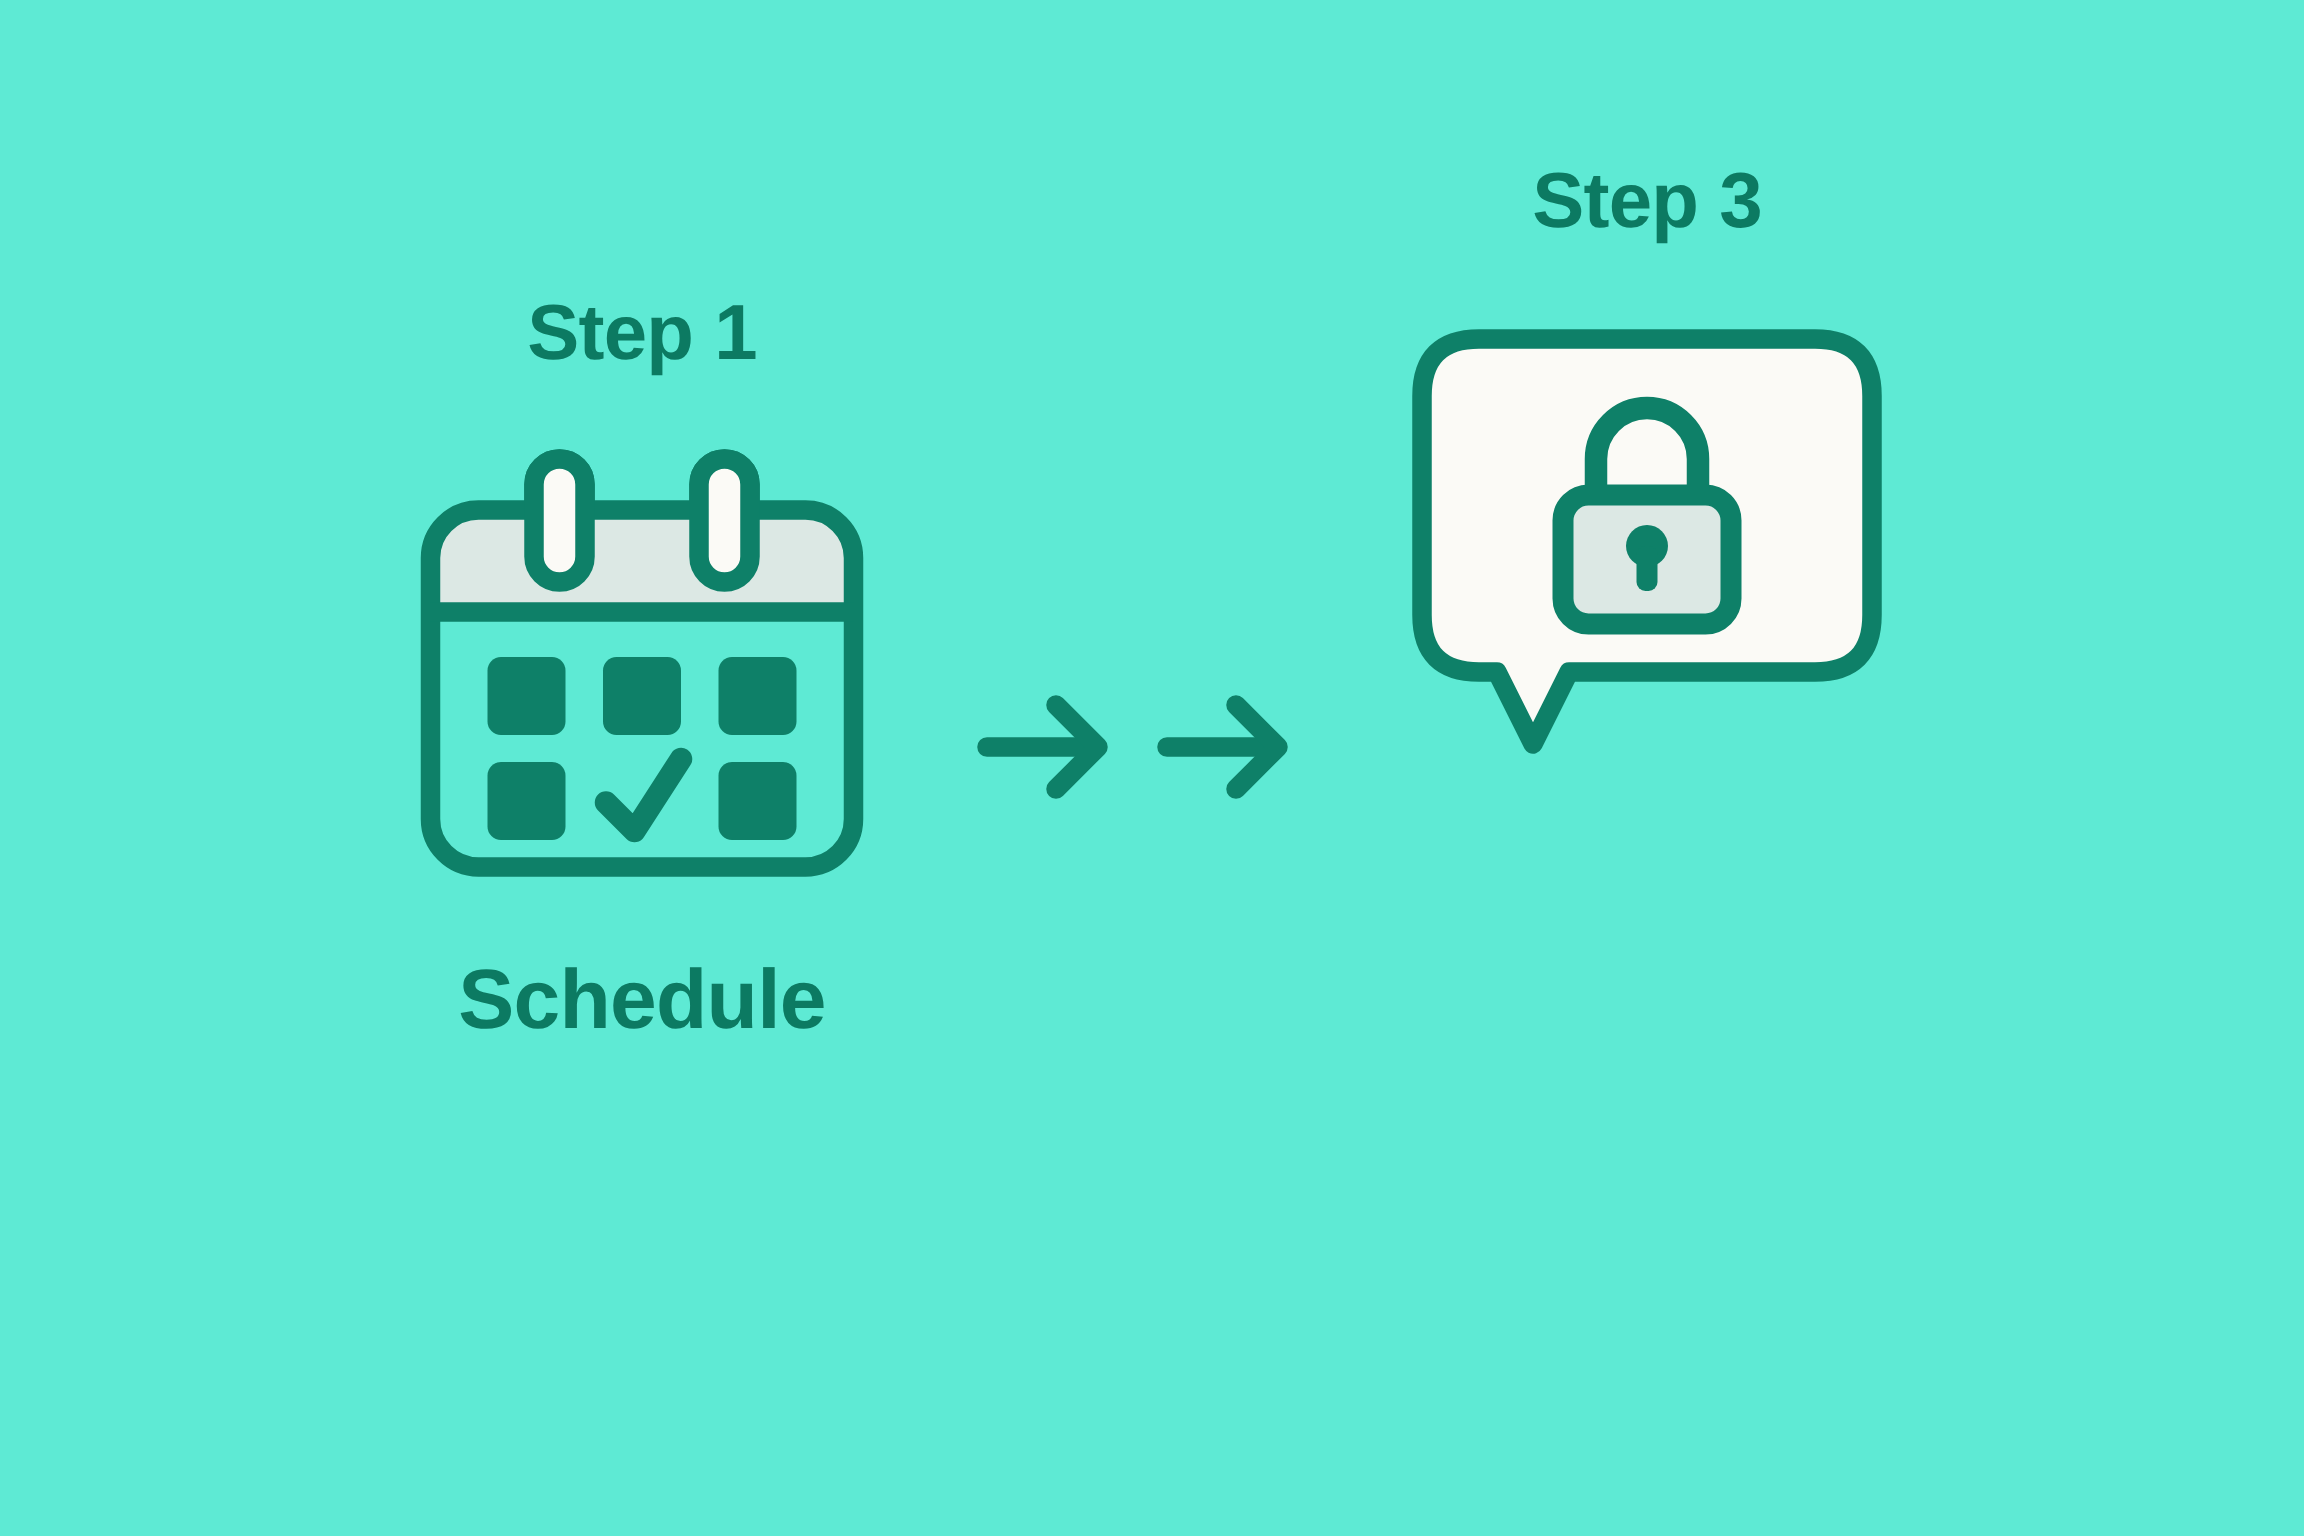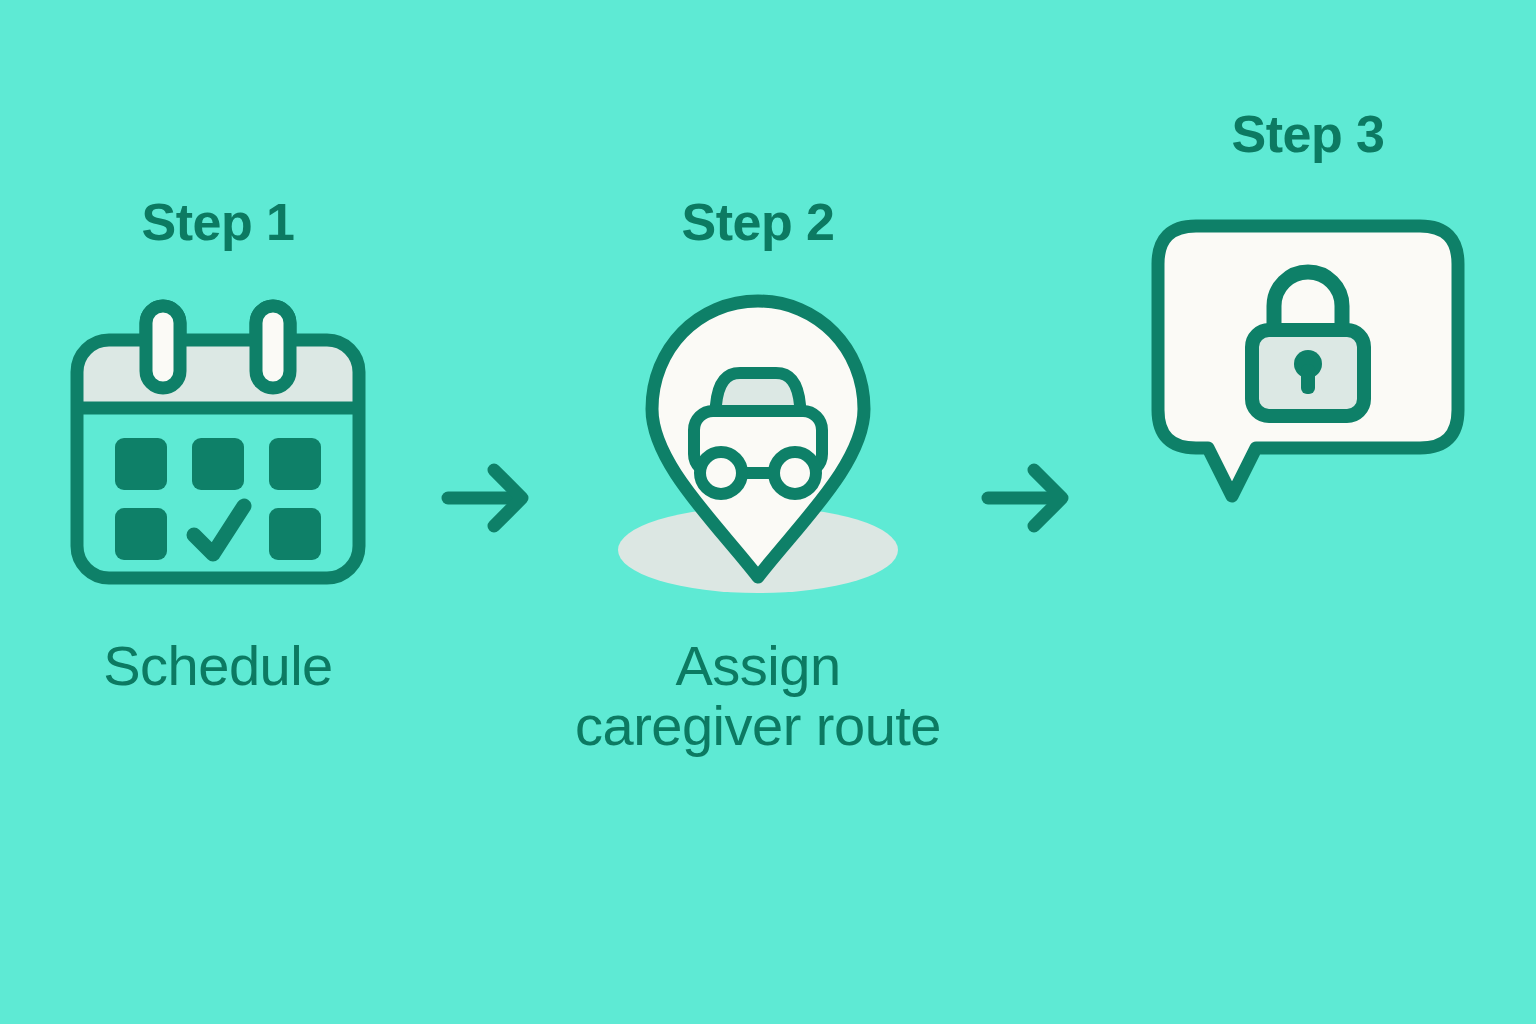--- a/index.html
+++ b/index.html
@@ -59,21 +59,21 @@
   .icon-slot {
     height: 320px;
     display: flex;
     align-items: center;
     justify-content: center;
   }
 
   .step-caption {
     margin-top: 34px;
     font-size: 56px;
-    font-weight: normal;
+    font-weight: bold;
     color: #0C7A62;
     line-height: 1.08;
     text-align: center;
     letter-spacing: -0.5px;
     white-space: nowrap;
   }
   .step-caption .cap-line { display: block; }
 
   
   .arrow-slot {
@@ -129,53 +129,20 @@
       </div>
     </div>
 
     <div class="arrow-slot">
       <svg width="100" height="86" viewBox="0 0 100 86">
         <path d="M10 43 L82 43" fill="none" stroke="#0E8068" stroke-width="13" stroke-linecap="round"></path>
         <path d="M56 15 L84 43 L56 71" fill="none" stroke="#0E8068" stroke-width="13" stroke-linecap="round" stroke-linejoin="round"></path>
       </svg>
     </div>
 
-    <div class="step-col col-2">
-
-      <div class="step-title">Step 2</div>
-
-      <div class="icon-slot">
-        <svg width="300" height="310" viewBox="0 0 300 310">
-
-          <ellipse cx="150" cy="263" rx="140" ry="43" fill="#DCE7E3"></ellipse>
-
-          <path d="M150 14
-                   C 90 14 44 62 44 122
-                   C 44 176 108 236 150 290
-                   C 192 236 256 176 256 122
-                   C 256 62 210 14 150 14 Z" fill="#FBFAF6" stroke="#0E8068" stroke-width="13" stroke-linejoin="round"></path>
-
-          <path d="M108 118
-                   C 110 96 118 86 132 86
-                   L 168 86
-                   C 182 86 190 96 192 118
-                   L 192 128 L 108 128 Z" fill="#DCE8E4" stroke="#0E8068" stroke-width="12" stroke-linejoin="round"></path>
-
-          <rect x="86" y="124" width="128" height="62" rx="19" fill="#FBFAF6" stroke="#0E8068" stroke-width="12"></rect>
-
-          <circle cx="113" cy="186" r="21" fill="#FBFAF6" stroke="#0E8068" stroke-width="12"></circle>
-          <circle cx="187" cy="186" r="21" fill="#FBFAF6" stroke="#0E8068" stroke-width="12"></circle>
-        </svg>
-      </div>
-
-      <div class="step-caption">
-        <span class="cap-line">Assign</span>
-        <span class="cap-line">caregiver route</span>
-      </div>
-    </div>
 
     <div class="arrow-slot">
       <svg width="100" height="86" viewBox="0 0 100 86">
         <path d="M10 43 L82 43" fill="none" stroke="#0E8068" stroke-width="13" stroke-linecap="round"></path>
         <path d="M56 15 L84 43 L56 71" fill="none" stroke="#0E8068" stroke-width="13" stroke-linecap="round" stroke-linejoin="round"></path>
       </svg>
     </div>
 
     <div class="step-col col-3">
 

